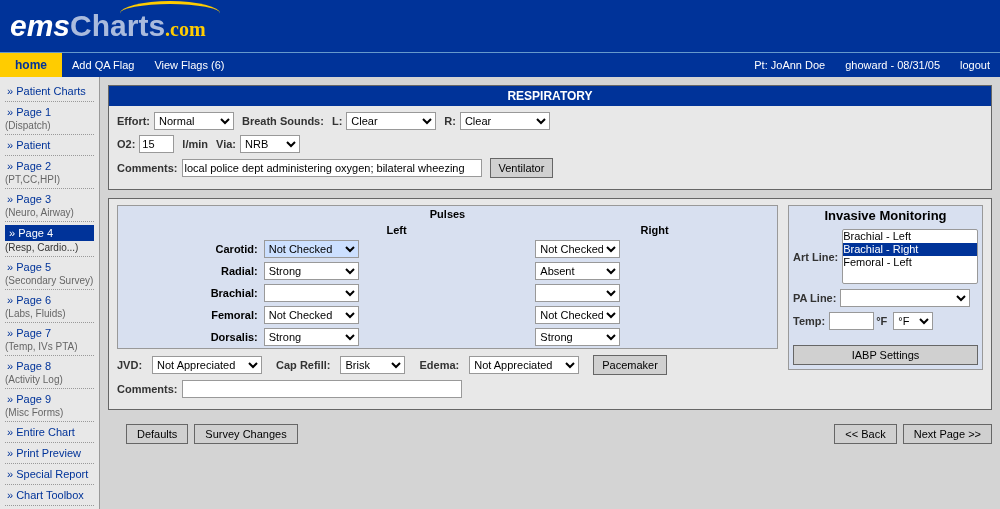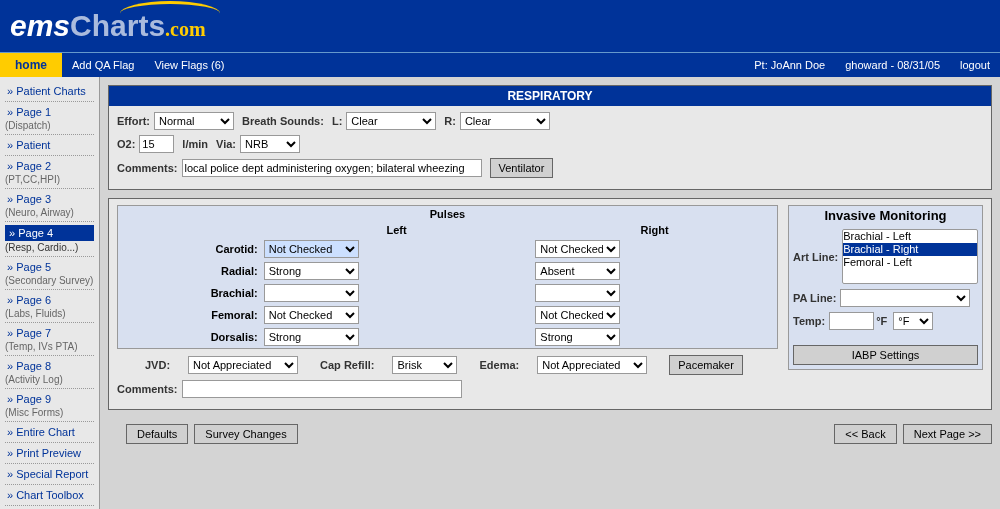--- a/index.html
+++ b/index.html
@@ -52,21 +52,21 @@
     .pulses-table td { font-size: 11px; padding: 2px 3px; }
     .pulses-table .row-label { font-weight: bold; text-align: right; }
 
     
     .inv-container { border: 1px solid #999; background: #d8e0f0; }
     .inv-title { text-align: center; font-weight: bold; font-size: 13px; background: #d8e0f0; padding: 2px; }
     .inv-body { padding: 4px; }
     .art-listbox { width: 100%; height: 55px; font-size: 11px; border: 1px solid #999; }
 
     
-    .jvd-row { display: flex; align-items: center; margin-top: 5px; gap: 14px; margin-left: 28px; }
+    .jvd-row { display: flex; align-items: center; margin-top: 5px; gap: 6px; }
 
     
     .button-row { display: flex; justify-content: space-between; align-items: center; padding: 6px 0 2px 0; }
     .btn { padding: 3px 10px; font-size: 11px; cursor: pointer; border: 1px solid #666; background: #d0d0d0; font-weight: normal; }
 
     
     .btn-ventilator { background: #d0d0d0; border: 1px solid #666; padding: 3px 8px; font-size: 11px; cursor: pointer; }
     .btn-iabp { background: #d0d0d0; border: 1px solid #666; padding: 3px 8px; font-size: 11px; cursor: pointer; width: 100%; margin-top: 3px; }
     .btn-pacemaker { background: #d0d0d0; border: 1px solid #666; padding: 3px 8px; font-size: 11px; cursor: pointer; }
   </style>

